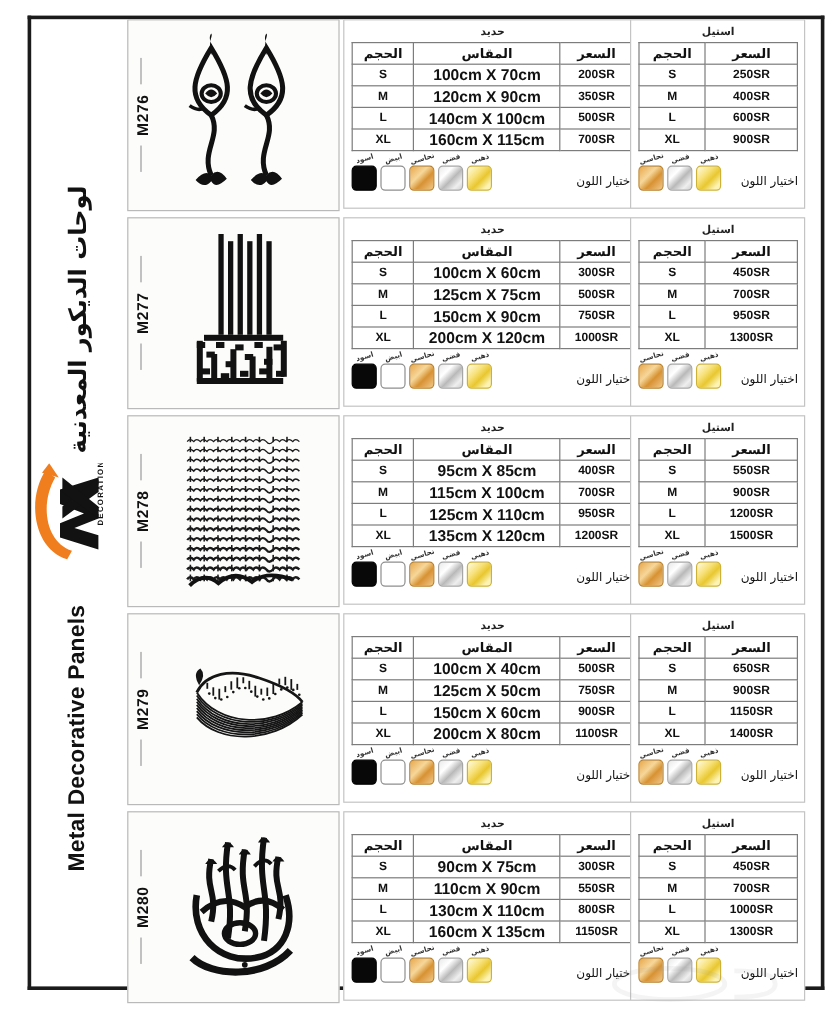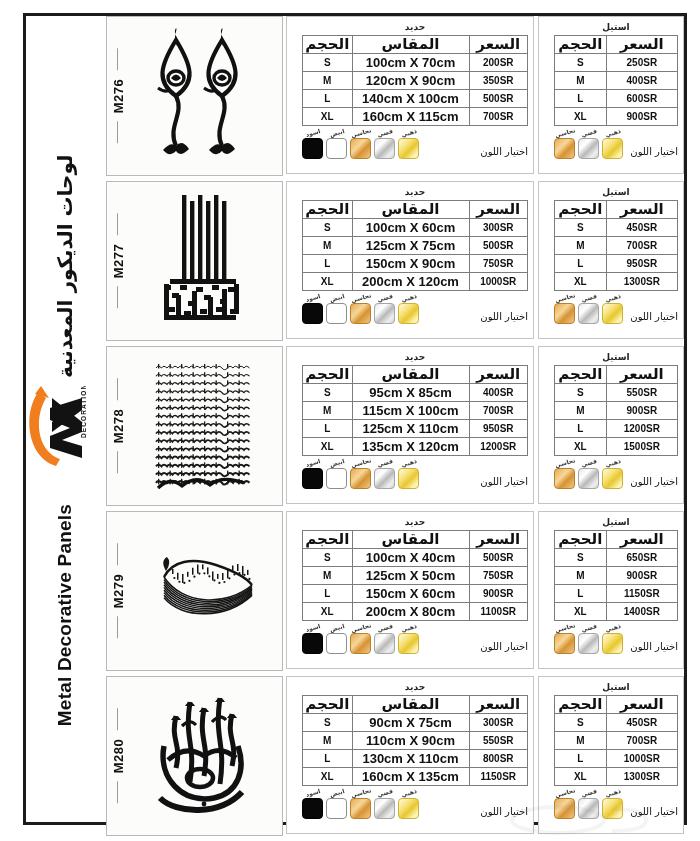--- a/index.html
+++ b/index.html
@@ -49,37 +49,37 @@
   .code::before,.code::after{
     content:"";position:absolute;left:50%;width:1px;height:22px;background:#9a9a9a;
   }
   .code::before{top:-30px;}
   .code::after{bottom:-30px;}
   .art{width:120px;height:140px;display:block;margin-left:14px;}
 
   
   .tcard{
     position:absolute;top:0;height:158px;border:1px solid #c4c4c4;background:#fff;
-    box-sizing:border-box;padding:4px 5px 3px 15px;
+    box-sizing:border-box;padding:4px 5px 3px 6px;
   }
   .tcard.iron{left:182px;width:248px;}
-  .tcard.steel{left:434px;width:146px;}
+  .tcard.steel{left:421px;width:146px;}
 
   .mat-title{
     text-align:center;font-size:9px;font-weight:600;color:#222;
     padding:1px 0 3px 0;font-family:"DejaVu Sans","Liberation Sans",sans-serif;
     direction:rtl;
   }
   table.spec{width:100%;border-collapse:collapse;table-layout:fixed;}
   table.spec th,table.spec td{
     border:1px solid #7c7c7c;text-align:center;color:#111;
     height:17px;line-height:17px;padding:0;
   }
   table.spec th{
-    font-size:15px;font-weight:600;direction:rtl;
+    font-size:11px;font-weight:600;direction:rtl;
     font-family:"DejaVu Sans","Liberation Sans",sans-serif;
   }
   table.spec td{font-size:10px;font-weight:700;}
   table.spec td.size{font-size:13px;}
   .iron col.c1{width:22%;} .iron col.c2{width:52%;} .iron col.c3{width:26%;}
   .steel col.c1{width:42%;} .steel col.c2{width:58%;}
 
   
   .swatches{
     display:flex;align-items:flex-end;justify-content:space-between;

